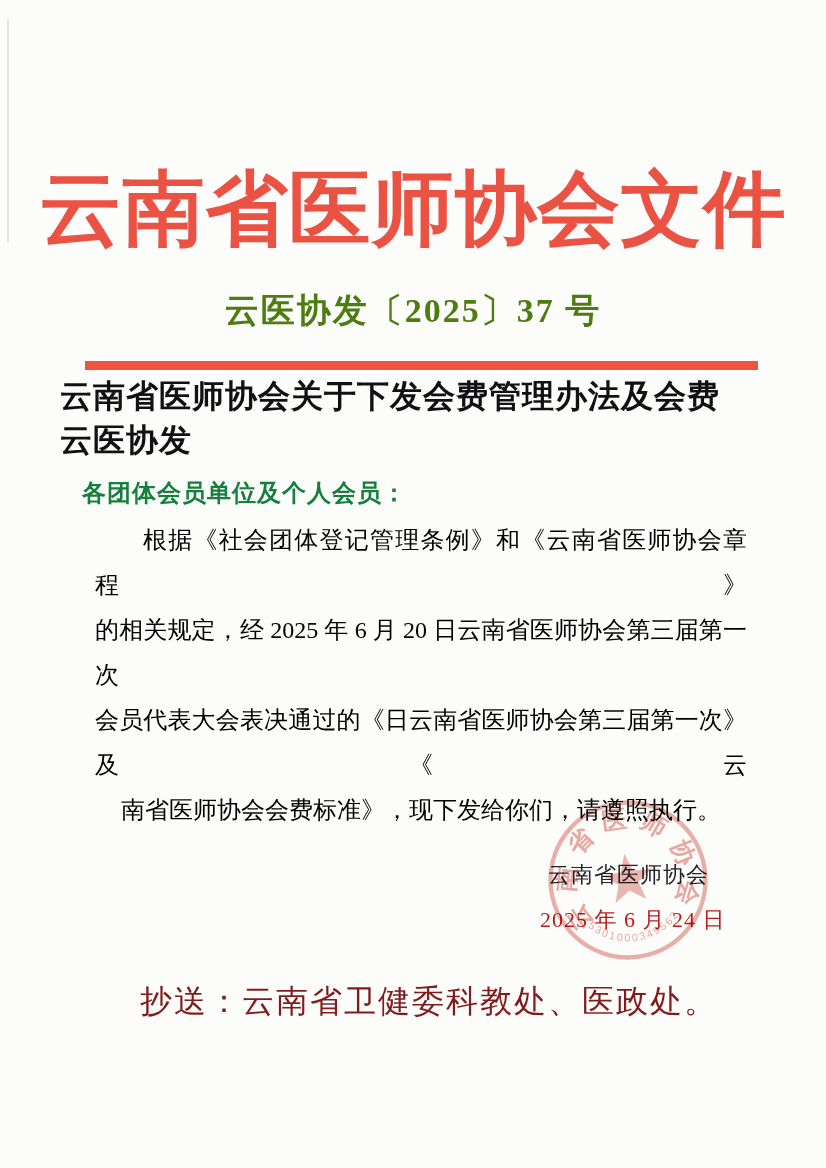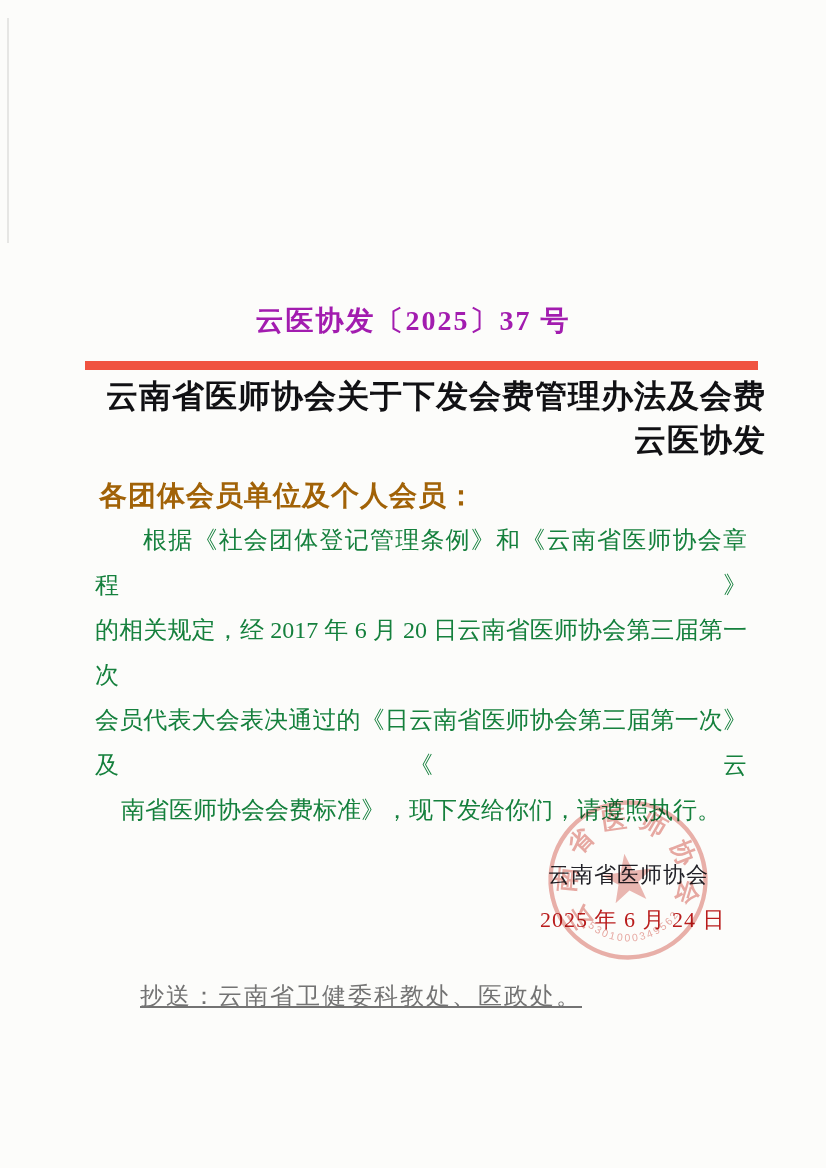--- a/index.html
+++ b/index.html
@@ -20,47 +20,47 @@
   }
   .org-title {
     position: absolute; left: 0; top: 156px; width: 100%;
     text-align: center;
     font-size: 82px; font-weight: bold;
     letter-spacing: 1px;
     line-height: 108px;
     white-space: nowrap;
   }
   .doc-number {
-    position: absolute; left: 0; top: 302px; width: 100%;
+    position: absolute; left: 0; top: 288px; width: 100%;
     text-align: center;
-    font-size: 28px; font-weight: bold;
-    color: #a21caf;
+    font-size: 34px; font-weight: bold;
+    color: #4d7c0f;
     letter-spacing: 2px;
   }
   .red-rule {
     position: absolute; left: 85px; top: 361px;
     width: 673px; height: 9px;
   }
   .notice-title {
     position: absolute; left: 60px; top: 374px; width: 706px;
-    text-align: right;
+    text-align: left;
     font-size: 32px; font-weight: bold;
     color: #111114;
     line-height: 44px;
   }
   .notice-title .tl { display: block; letter-spacing: 1px; }
   .salutation {
-    position: absolute; left: 99px; top: 477px;
-    font-size: 28px; font-weight: bold;
-    color: #a16207;
+    position: absolute; left: 82px; top: 477px;
+    font-size: 24px; font-weight: bold;
+    color: #15803d;
     letter-spacing: 1px;
   }
   .body-block {
     position: absolute; left: 95px; top: 518px; width: 652px;
-    font-size: 24px; color: #15803d;
+    font-size: 24px; color: #000000;
     line-height: 45px;
   }
   .body-block .bl { display: block; text-align: center; }
   .body-block .bl.fill { text-align: justify; text-align-last: justify; }
   .body-block .bl.indent { text-indent: 2em; }
   .sig-org {
     position: absolute; left: 548px; top: 860px;
     font-size: 22px; color: #222228; letter-spacing: 1px;
     white-space: nowrap;
   }
@@ -73,47 +73,47 @@
   .seal {
     position: absolute; left: 540px; top: 792px;
     width: 176px; height: 176px;
     transform: rotate(-8deg);
     mix-blend-mode: multiply;
     opacity: 0.85;
     pointer-events: none;
   }
   .footer-cc {
     position: absolute; left: 140px; top: 980px;
-    font-size: 24px; color: #737373;
+    font-size: 32px; color: #7f1d1d;
     letter-spacing: 2px;
-    text-decoration: underline;
   }
 </style>
 </head>
 <body>
 
 <div class="page">
 
   <div class="scan-edge"></div>
 
+  <div class="org-title" style="color: rgb(234, 83, 67);">云南省医师协会文件</div>
 
   <div class="doc-number">云医协发〔2025〕37 号</div>
 
   <div class="red-rule" style="background: rgb(240, 83, 64);"></div>
 
   <h1 class="notice-title">
     <span class="tl">云南省医师协会关于下发会费管理办法及会费</span>
     <span class="tl">云医协发</span>
   </h1>
 
   <div class="salutation">各团体会员单位及个人会员：</div>
 
   <div class="body-block">
     <span class="bl indent fill">根据《社会团体登记管理条例》和《云南省医师协会章程》</span>
-    <span class="bl fill">的相关规定，经 2017 年 6 月 20 日云南省医师协会第三届第一次</span>
+    <span class="bl fill">的相关规定，经 2025 年 6 月 20 日云南省医师协会第三届第一次</span>
     <span class="bl fill">会员代表大会表决通过的《日云南省医师协会第三届第一次》及《云</span>
     <span class="bl">南省医师协会会费标准》，现下发给你们，请遵照执行。</span>
   </div>
 
   <div class="sig-org">云南省医师协会</div>
 
   <div class="sig-date">2025 年 6 月 24 日</div>
 
   <svg class="seal" viewBox="0 0 200 200" xmlns="http://www.w3.org/2000/svg">
     <circle cx="100" cy="100" r="88" fill="none" stroke="#d4574d" stroke-width="5" opacity="0.55"></circle>

